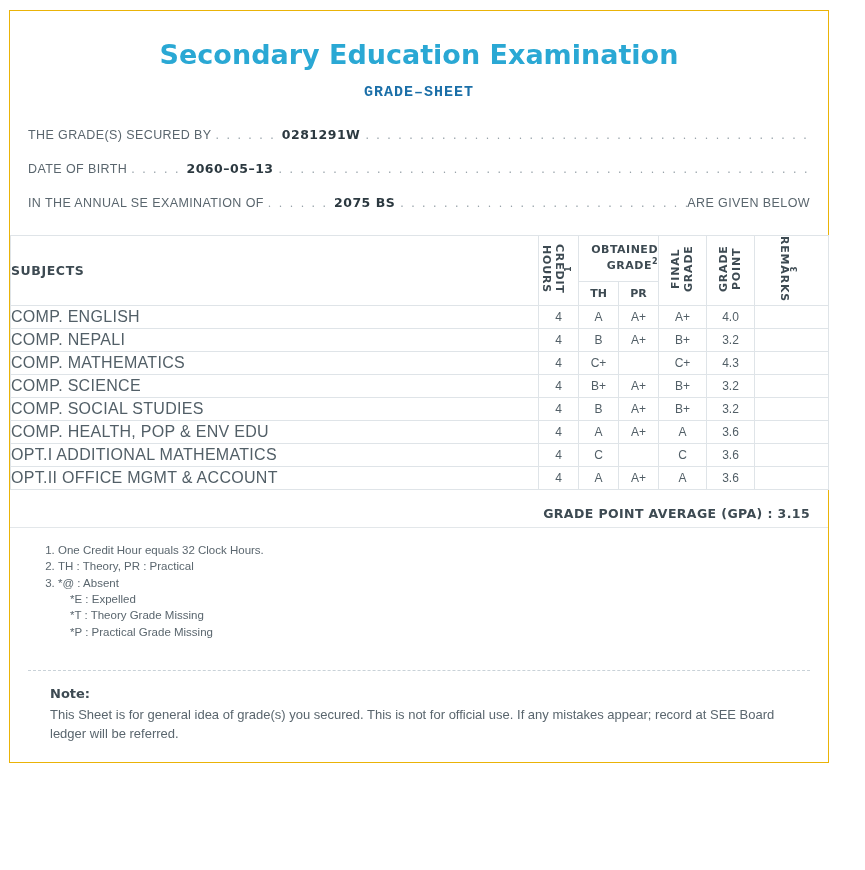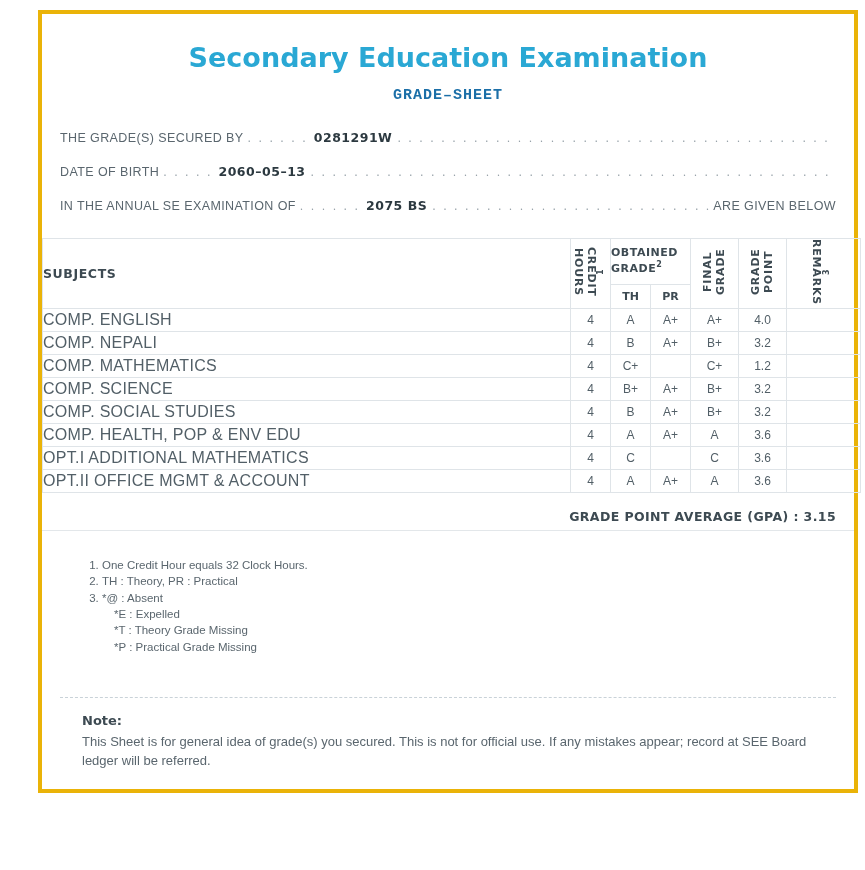--- a/index.html
+++ b/index.html
@@ -11,24 +11,24 @@
   #page {
     width: 865px;
     height: 870px;
     position: relative;
     background: #ffffff;
     box-sizing: border-box;
     overflow: hidden;
   }
   .sheet {
     position: absolute;
-    left: 38px;
+    left: 9px;
     top: 10px;
     width: 820px;
-    border: 4px solid #eab308;
+    border: 1px solid #eab308;
     box-sizing: border-box;
     background: #ffffff;
   }
   .title-block {
     padding: 28px 10px 4px 10px;
     text-align: center;
   }
   .main-title {
     color: #2aa8d4;
     font-size: 27px;
@@ -115,21 +115,21 @@
     transform: rotate(180deg);
     font-size: 11px;
     font-weight: bold;
     font-family: "DejaVu Sans", sans-serif;
     letter-spacing: 0.8px;
     color: #3d4a52;
     line-height: 1.15;
     text-align: center;
   }
   .ob-top {
-    text-align: left;
+    text-align: right;
     font-size: 11px;
     font-weight: bold;
     font-family: "DejaVu Sans", sans-serif;
     color: #3d4a52;
     letter-spacing: 0.5px;
     line-height: 1.3;
     height: 42px;
     vertical-align: middle;
   }
   .ob-sub {
@@ -176,21 +176,21 @@
   .notes-sep {
     border-top: 1px solid #e3e7ea;
   }
   .notes {
     padding: 14px 18px 14px 30px;
     font-size: 11.5px;
     color: #5a666e;
     line-height: 1.42;
   }
   .notes ol {
-    margin: 12px;
+    margin: 0;
     padding-left: 18px;
   }
   .notes ol li { margin: 0; }
   .sub-note { padding-left: 12px; }
   .dashed-sep {
     border-top: 1px dashed #c9d2d8;
     margin: 16px 18px 0 18px;
   }
   .footer-note {
     padding: 14px 22px 18px 40px;
@@ -295,21 +295,21 @@
           <td class="c">B+</td>
           <td class="c">3.2</td>
           <td class="c"></td>
         </tr>
         <tr>
           <td class="subject">COMP. MATHEMATICS</td>
           <td class="c">4</td>
           <td class="c">C+</td>
           <td class="c"></td>
           <td class="c">C+</td>
-          <td class="c">1.2</td>
+          <td class="c">4.3</td>
           <td class="c"></td>
         </tr>
         <tr>
           <td class="subject">COMP. SCIENCE</td>
           <td class="c">4</td>
           <td class="c">B+</td>
           <td class="c">A+</td>
           <td class="c">B+</td>
           <td class="c">3.2</td>
           <td class="c"></td>

